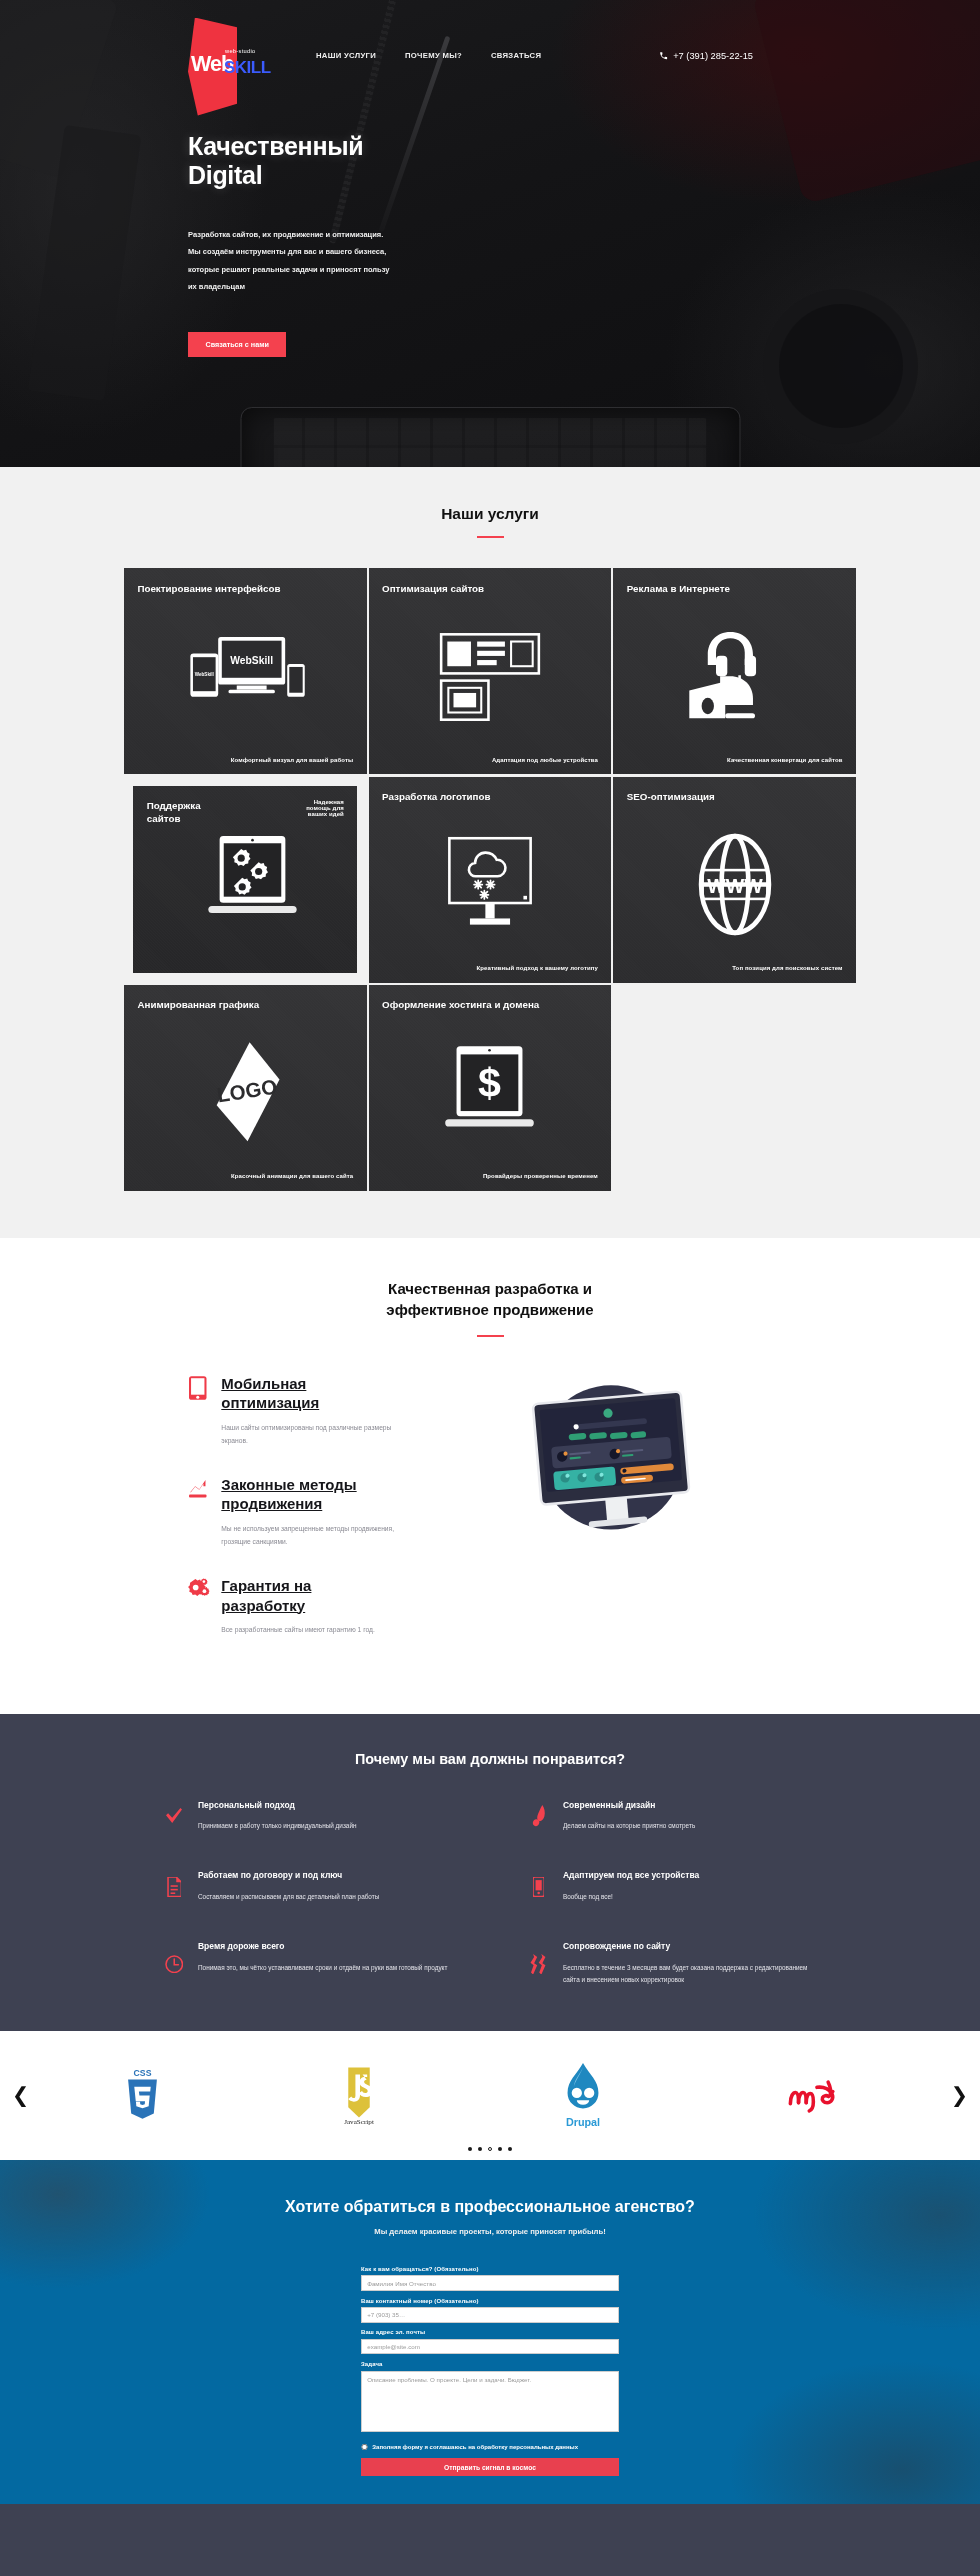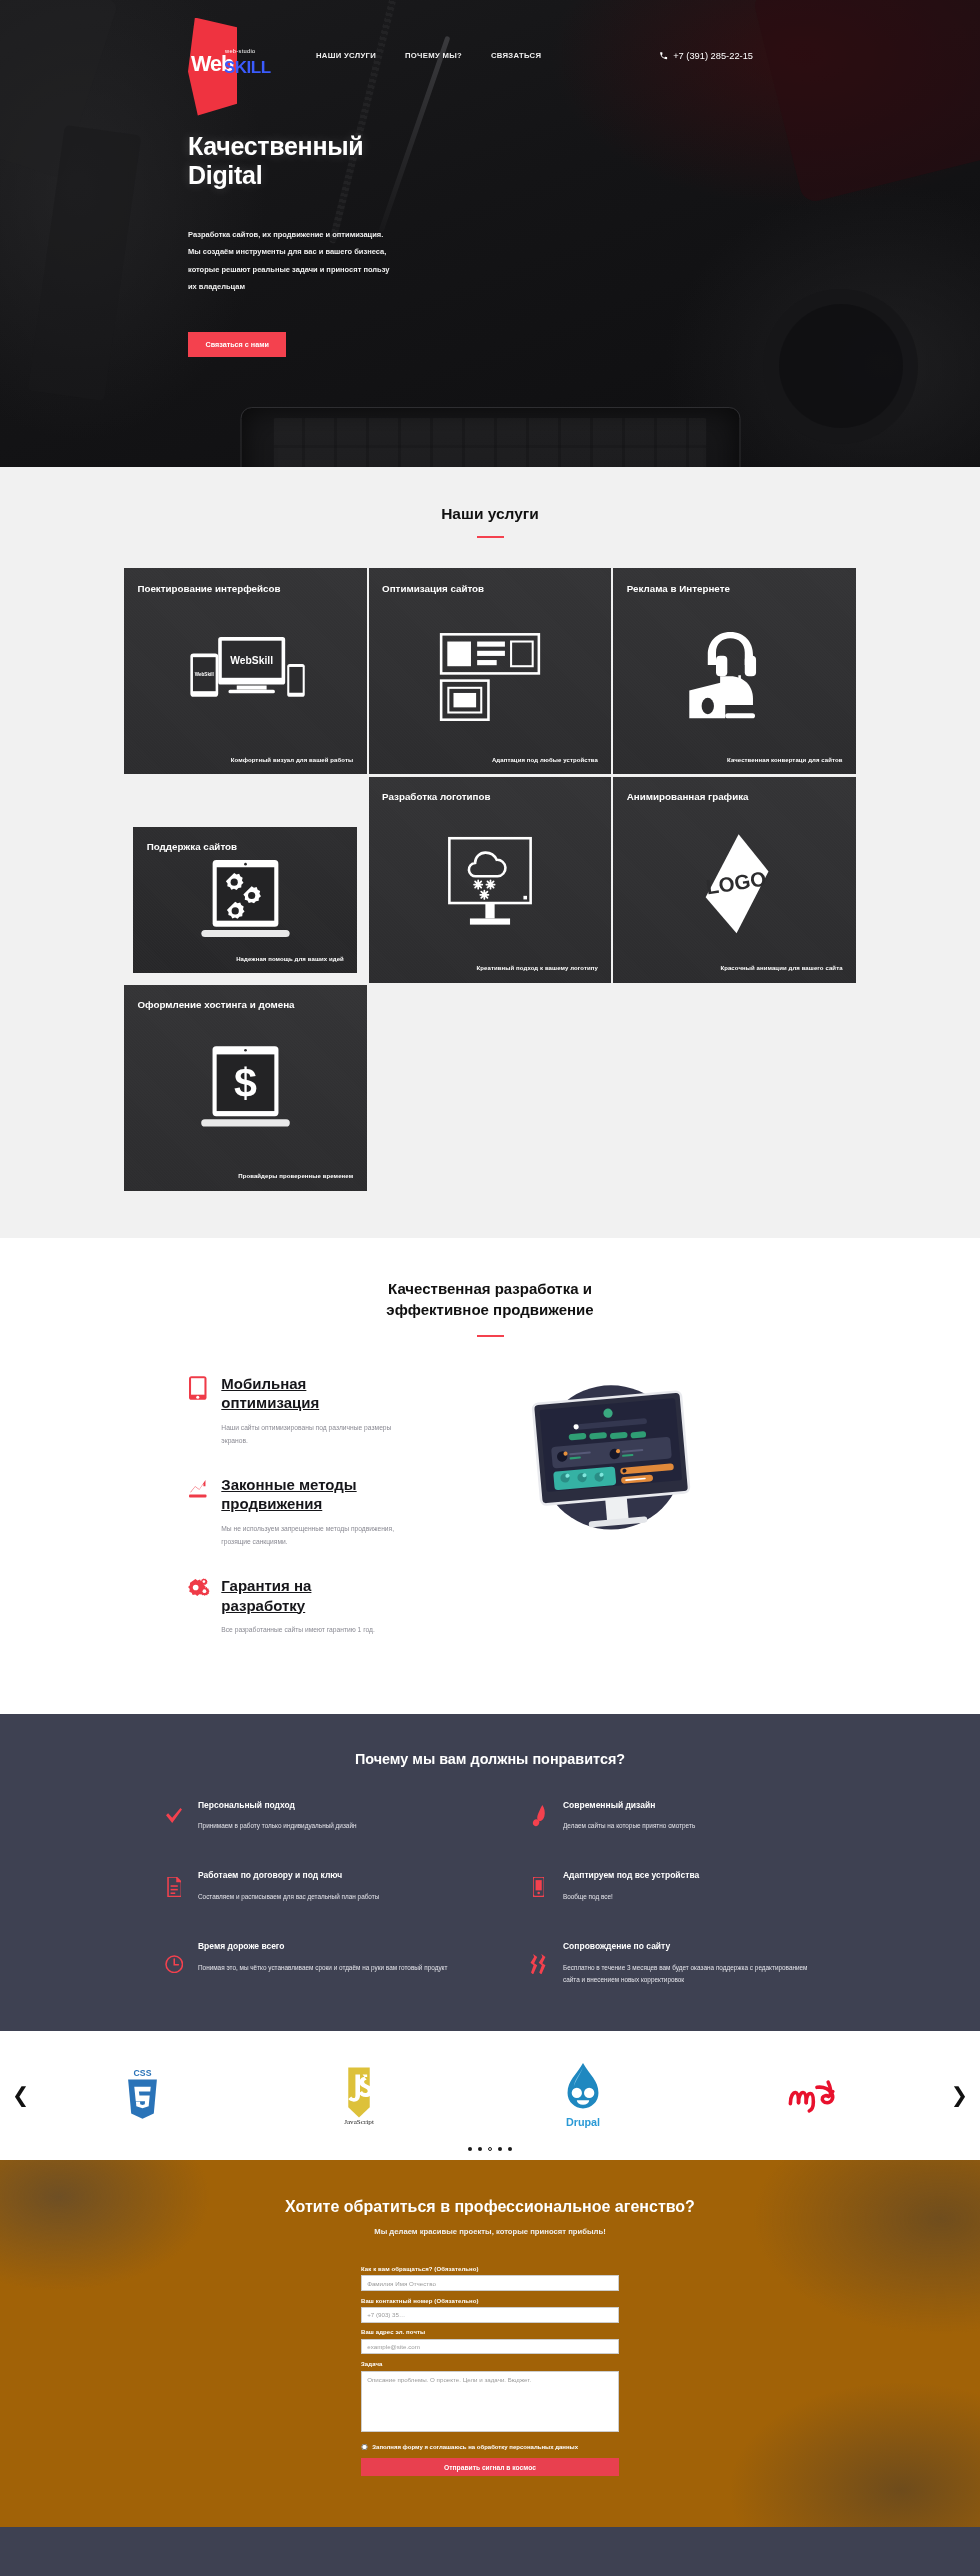--- a/index.html
+++ b/index.html
@@ -128,25 +128,24 @@
     position:relative; height:206px; padding:13.4px 13.4px 11.3px;
     background:
       repeating-linear-gradient(45deg, rgba(255,255,255,.012) 0 1px, rgba(0,0,0,0) 1px 2.1px),
       linear-gradient(180deg,#343436 0%,#2c2c2e 100%);
     display:flex; flex-direction:column;
   }
   .card.featured{
     background:#f1f1f1; padding:9.3px;
   }
   .card.featured .inner{
-    flex:1; display:flex; flex-direction:column; padding:13.4px 13.4px 11.3px;
+    flex:1; display:flex; padding:13.4px 13.4px 11.3px;
     background:
       repeating-linear-gradient(45deg, rgba(255,255,255,.012) 0 1px, rgba(0,0,0,0) 1px 2.1px),
       linear-gradient(180deg,#2e2e30 0%,#262628 100%);
-    margin-top: 41px;
   }
   .card-title{ color:#fff; font-size:9.8px; font-weight:bold; line-height:1.35; }
   .card-art{ flex:1; display:flex; align-items:center; justify-content:center; }
   .card-art svg{ display:block; }
   .card-caption{ color:#fff; font-size:6px; text-align:right; font-weight:600; letter-spacing:0.1px;}
 
   
   .quality{ background:#fff; padding:40px 0 49px; }
   .q-title{ text-align:center; font-size:15px; font-weight:bold; color:#111; line-height:1.45; }
   .q-wrap{ width:608px; margin:30px auto 0; display:flex; gap:20.6px; align-items:flex-start; }
@@ -180,21 +179,21 @@
   .car-arrow.left{ margin-left:5.2px; }
   .car-arrow.right{ margin-right:5.2px; }
   .car-track{ flex:1; display:flex; justify-content:space-around; align-items:center; }
   .car-item{ height:67px; display:flex; align-items:center; justify-content:center; }
   .car-dots{ position:absolute; left:0; right:0; bottom:8.2px; display:flex; gap:5.7px; justify-content:center; }
   .dot{ width:4.1px; height:4.1px; border-radius:50%; background:#1a1a1a; }
   .dot.active{ background:#fff; border:0.5px solid #1a1a1a; }
 
   
   .contact{
-    position:relative; background:#a16207; padding:38px 0 51px; overflow:hidden;
+    position:relative; background:#0369a1; padding:38px 0 28px; overflow:hidden;
   }
   .contact::before{
     content:""; position:absolute; inset:0;
     background:
       radial-gradient(ellipse 216px 134px at 6% 10%, rgba(60,60,64,.5) 0%, rgba(0,0,0,0) 70%),
       radial-gradient(ellipse 268px 165px at 96% 16%, rgba(52,52,56,.45) 0%, rgba(0,0,0,0) 70%),
       radial-gradient(ellipse 247px 155px at 92% 90%, rgba(48,48,52,.45) 0%, rgba(0,0,0,0) 70%);
     pointer-events:none;
   }
   .c-title{ position:relative; text-align:center; color:#fff; font-size:16px; font-weight:bold; }
@@ -377,20 +376,35 @@
                 <g transform="translate(94,116)">
                   <path d="M-8 0 h16 M0 -8 v16 M-6 -6 l12 12 M6 -6 l-12 12"></path>
                 </g>
               </g>
               <rect x="170" y="118" width="7" height="7" fill="#fff"></rect>
               <rect x="96" y="132" width="18" height="30" fill="#fff"></rect>
               <rect x="66" y="162" width="78" height="12" fill="#fff"></rect>
             </svg>
           </div>
           <div class="card-caption">Креативный подход к вашему логотипу</div>
+        </div>
+        <div class="card">
+          <div class="card-title">SEO-оптимизация</div>
+          <div class="card-art">
+            <svg width="108" height="103" viewBox="0 0 210 200">
+              <g fill="none" stroke="#fff" stroke-width="9">
+                <ellipse cx="105" cy="100" rx="66" ry="94"></ellipse>
+                <ellipse cx="105" cy="100" rx="26" ry="94"></ellipse>
+                <path d="M39 100 h132"></path>
+              </g>
+              <rect x="42" y="72" width="126" height="56" fill="none" stroke="#fff" stroke-width="5"></rect>
+              <text x="105" y="116" font-size="38" font-weight="bold" fill="#fff" text-anchor="middle" font-family="Liberation Sans, sans-serif">WWW</text>
+            </svg>
+          </div>
+          <div class="card-caption">Топ позиция для поисковых систем</div>
         </div>
         <div class="card">
           <div class="card-title">Анимированная графика</div>
           <div class="card-art">
             <svg width="103" height="106" viewBox="0 0 200 205">
               <path d="M108 6 L166 78 L104 198 L44 128 Z" fill="#fff"></path>
               <text x="104" y="114" font-size="40" font-weight="bold" fill="#2c2c2e" text-anchor="middle" transform="rotate(-9 104 106)" font-family="Liberation Sans, sans-serif">LOGO</text>
             </svg>
           </div>
           <div class="card-caption">Красочный анимации для вашего сайта</div>

